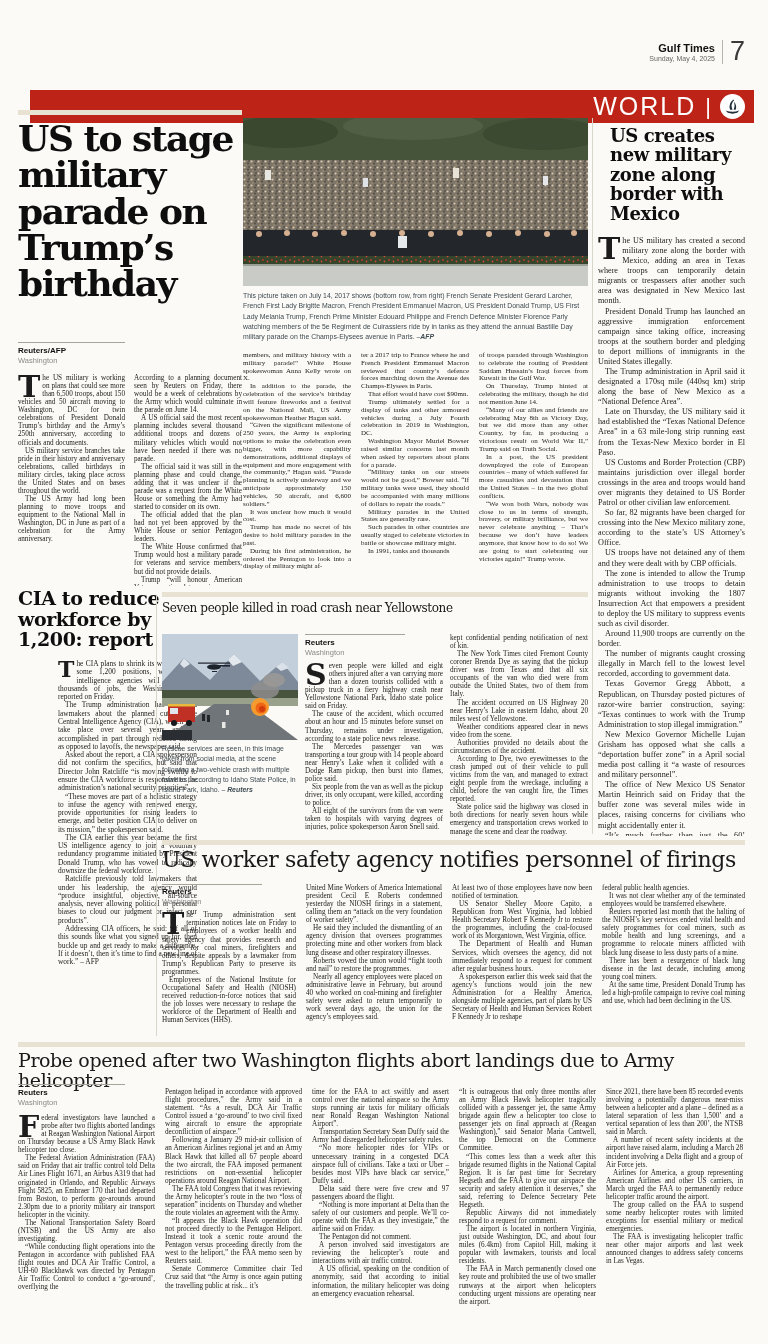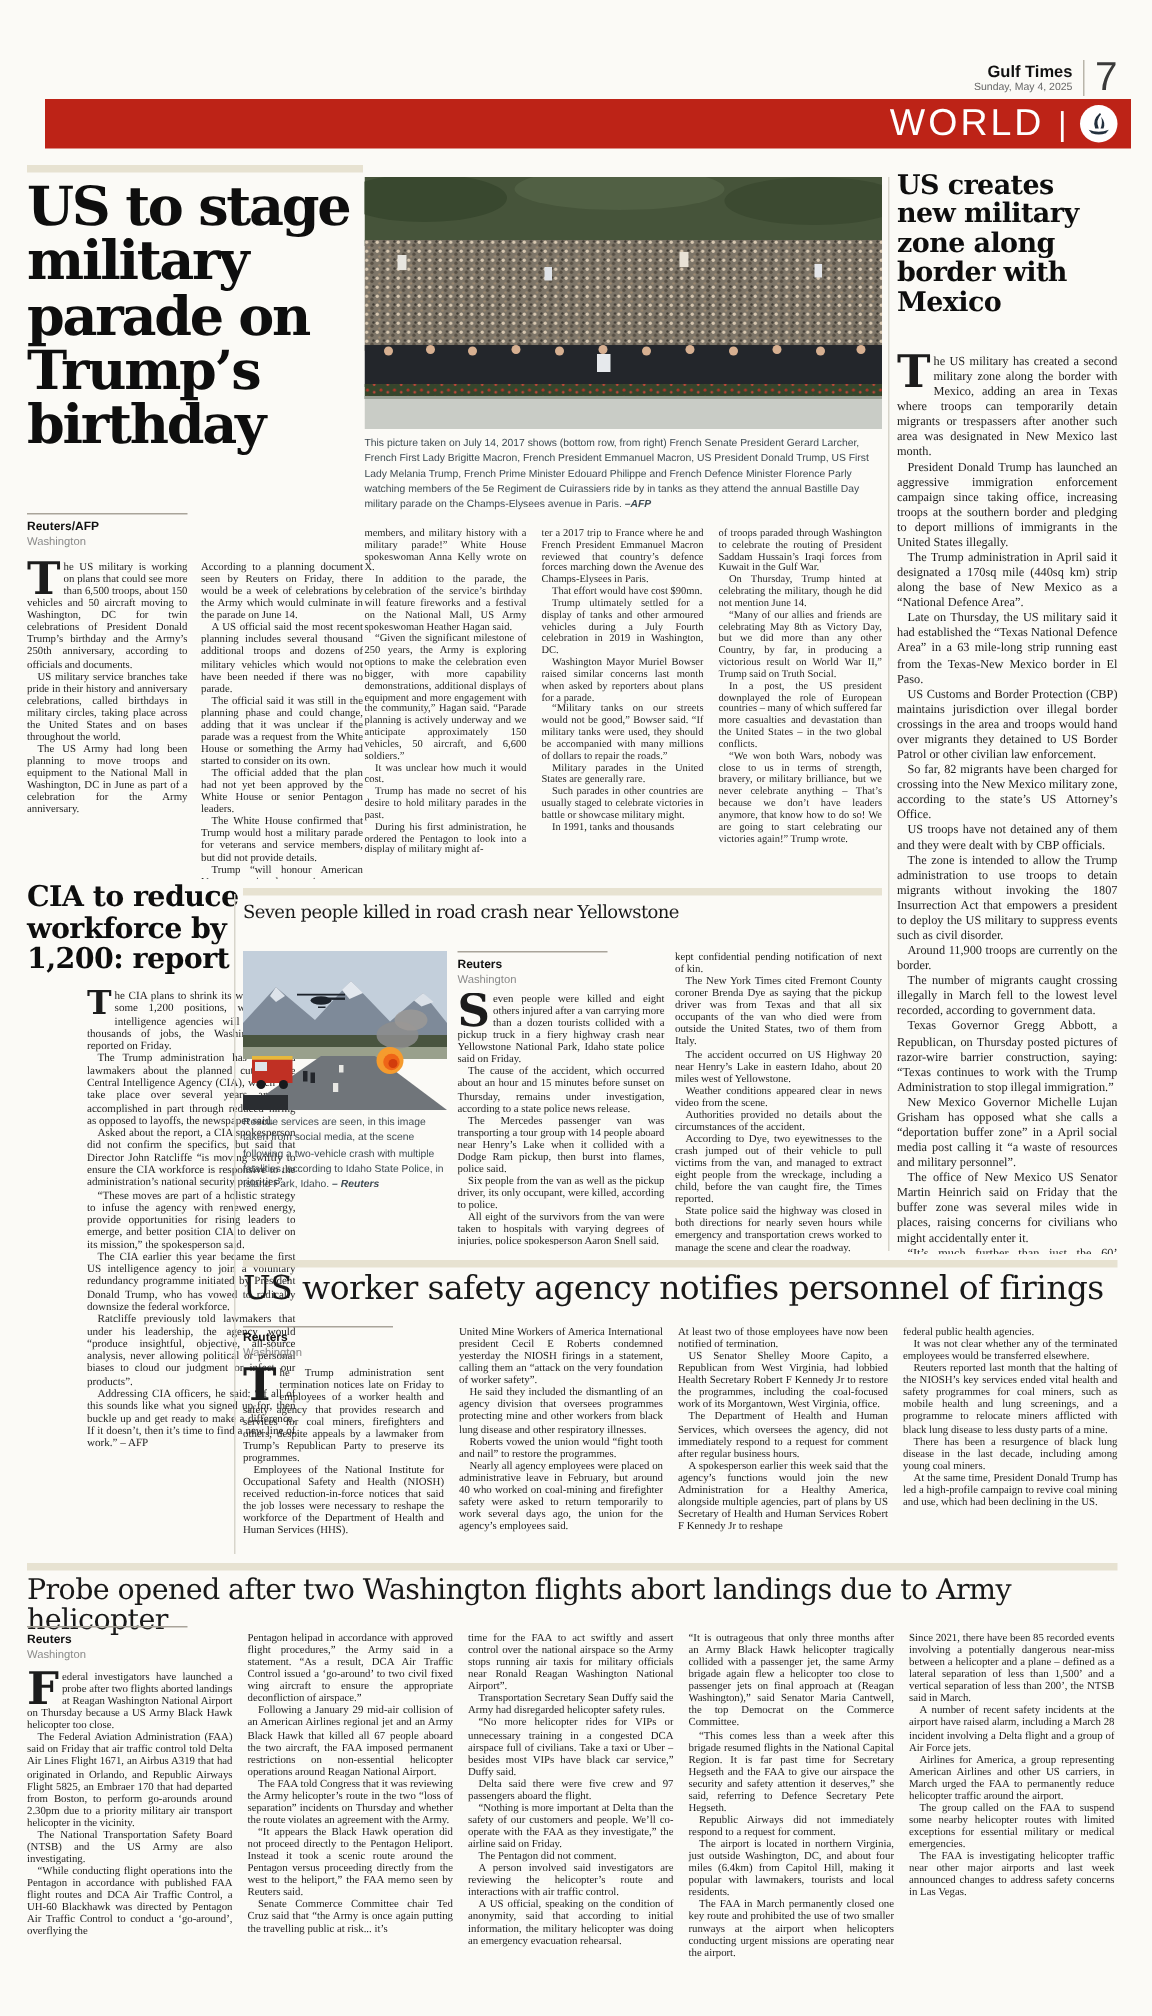--- a/index.html
+++ b/index.html
@@ -9,21 +9,21 @@
   .band{background:#e7e2d1;height:5px;}
   
   .masthead{display:flex;align-items:center;justify-content:flex-end;gap:7px;}
   .mh-text{text-align:right;font-family:"Liberation Sans",sans-serif;}
   .mh-paper{font-weight:bold;font-size:11px;color:#111;}
   .mh-date{font-size:7px;color:#666;margin-top:1px;}
   .mh-div{width:1px;height:24px;background:#b9b5aa;}
   .mh-page{font-family:"Liberation Sans",sans-serif;font-size:27px;color:#3a3a3a;}
   
   .banner{background:#bd2317;display:flex;align-items:center;justify-content:flex-end;
-          padding-right:9px;gap:9px;}
+          padding-right:9px;gap:9px;margin-top:24px;}
   .banner .world{color:#fff;font-family:"Liberation Sans",sans-serif;font-size:25px;
                  letter-spacing:2px;line-height:1;}
   .banner .pipe{color:#fff;font-family:"Liberation Sans",sans-serif;font-size:22px;font-weight:200;}
   .logo-circle{width:25px;height:25px;border-radius:50%;background:#fff;display:flex;
                align-items:center;justify-content:center;}
   
   .h-main{font-family:"DejaVu Serif","Liberation Serif",serif;font-weight:bold;font-size:36px;
           line-height:1.01;letter-spacing:-1.5px;color:#0e0e0e;}
   .h-bold-sm{font-family:"DejaVu Serif","Liberation Serif",serif;font-weight:bold;font-size:18px;
              line-height:1.08;letter-spacing:-0.4px;color:#0e0e0e;}
@@ -178,21 +178,21 @@
         <p>of troops paraded through Washington to celebrate the routing of President Saddam Hussain’s Iraqi forces from Kuwait in the Gulf War.</p>
         <p>On Thursday, Trump hinted at celebrating the military, though he did not mention June 14.</p>
         <p>“Many of our allies and friends are celebrating May 8th as Victory Day, but we did more than any other Country, by far, in producing a victorious result on World War II,” Trump said on Truth Social.</p>
         <p>In a post, the US president downplayed the role of European countries – many of which suffered far more casualties and devastation than the United States – in the two global conflicts.</p>
         <p>“We won both Wars, nobody was close to us in terms of strength, bravery, or military brilliance, but we never celebrate anything – That’s because we don’t have leaders anymore, that know how to do so! We are going to start celebrating our victories again!” Trump wrote.</p>
       </div>
   </div>
 
   <div class="abs vrule" style="left:592px;top:118px;height:716px;"></div>
 
-  <h2 class="abs h-bold-sm" style="left:598px;top:114px;width:130px;margin:0;">US creates new military zone along border with Mexico</h2>
+  <h2 class="abs h-bold-sm" style="left:598px;top:114px;width:130px;margin:12px;">US creates new military zone along border with Mexico</h2>
   <div class="abs col dc dc-big body-md" style="left:598px;top:236px;width:147px;height:600px;">
       <p>The US military has created a second military zone along the border with Mexico, adding an area in Texas where troops can temporarily detain migrants or trespassers after another such area was designated in New Mexico last month.</p>
       <p>President Donald Trump has launched an aggressive immigration enforcement campaign since taking office, increasing troops at the southern border and pledging to deport millions of immigrants in the United States illegally.</p>
       <p>The Trump administration in April said it designated a 170sq mile (440sq km) strip along the base of New Mexico as a “National Defence Area”.</p>
       <p>Late on Thursday, the US military said it had established the “Texas National Defence Area” in a 63 mile-long strip running east from the Texas-New Mexico border in El Paso.</p>
       <p>US Customs and Border Protection (CBP) maintains jurisdiction over illegal border crossings in the area and troops would hand over migrants they detained to US Border Patrol or other civilian law enforcement.</p>
       <p>So far, 82 migrants have been charged for crossing into the New Mexico military zone, according to the state’s US Attorney’s Office.</p>
       <p>US troops have not detained any of them and they were dealt with by CBP officials.</p>
       <p>The zone is intended to allow the Trump administration to use troops to detain migrants without invoking the 1807 Insurrection Act that empowers a president to deploy the US military to suppress events such as civil disorder.</p>
       <p>Around 11,900 troops are currently on the border.</p>

